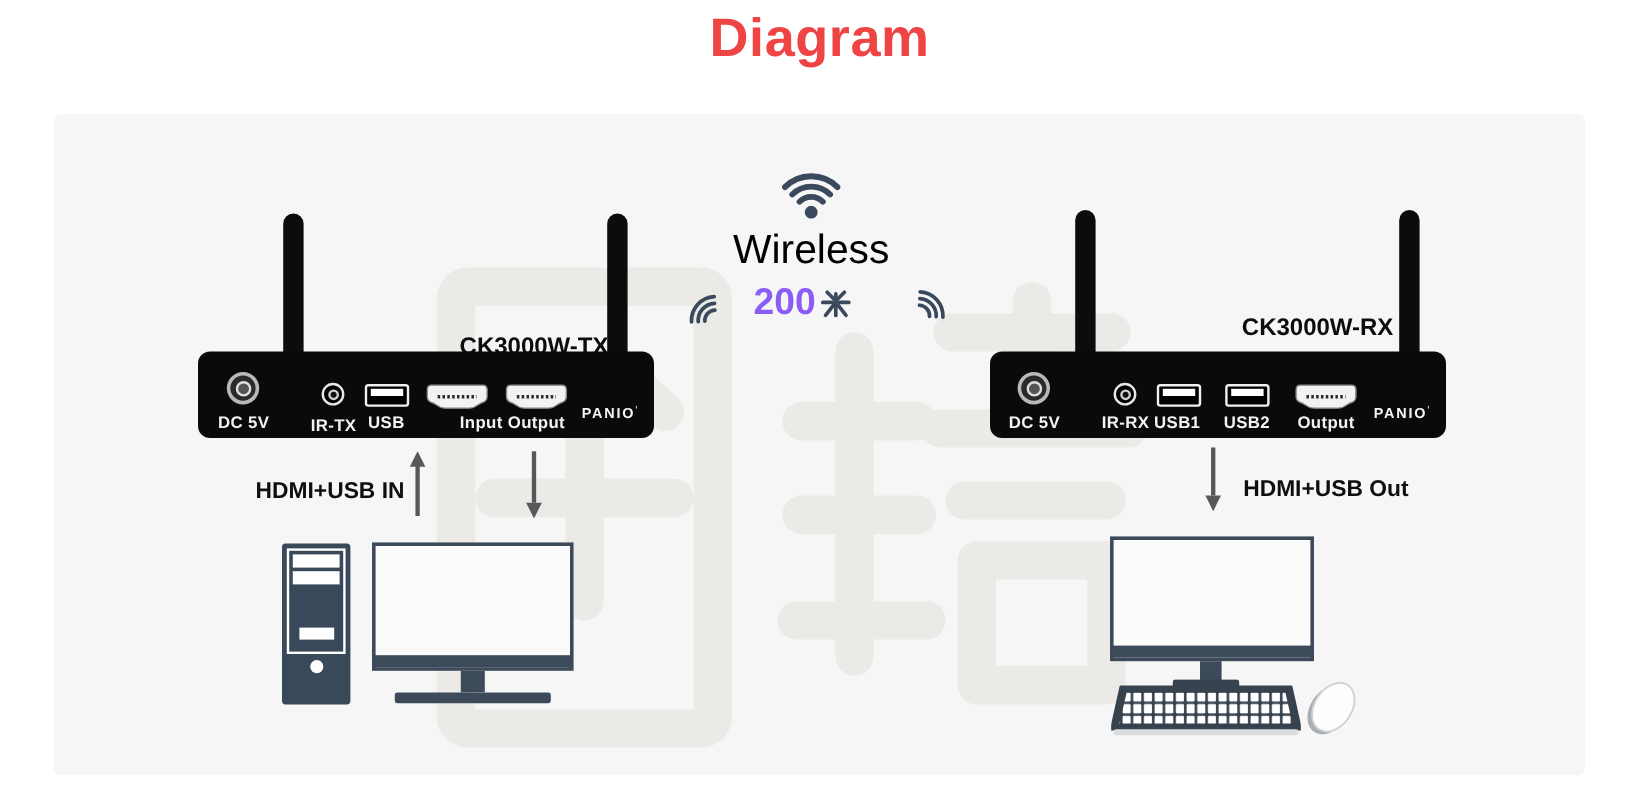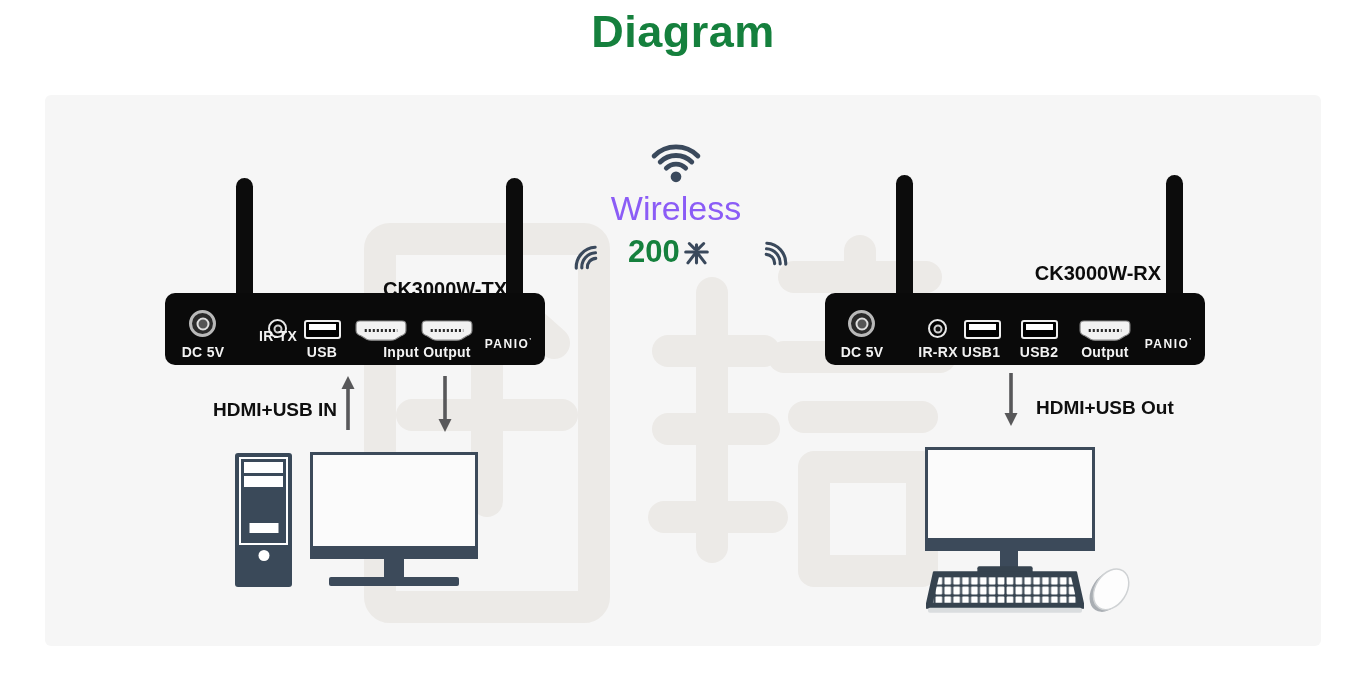--- a/index.html
+++ b/index.html
@@ -1,37 +1,37 @@
 <!DOCTYPE html>
 <html><head>
 <meta charset="utf-8">
 <style>
   * { margin:0; padding:0; box-sizing:border-box; }
   html,body { background:#ffffff; }
   body { font-family:"Liberation Sans", sans-serif; }
   .stage { position:relative; width:1366px; height:673px; background:#ffffff; overflow:hidden; }
 
   .page-title { position:absolute; left:0; top:6px; width:100%; text-align:center;
-    font-size:45px; font-weight:700; color:#15803d; letter-spacing:0.5px; }
+    font-size:45px; font-weight:700; color:#ef4444; letter-spacing:0.5px; }
 
   .panel { position:absolute; left:45px; top:95px; width:1276px; height:551px;
     background:#f6f6f6; border-radius:6px; }
 
   .wm { position:absolute; left:360px; top:215px; width:600px; height:420px; pointer-events:none; }
 
   
   .wifi-main { position:absolute; left:645px; top:129px; width:62px; height:55px; }
   .wireless-word { position:absolute; left:586px; top:189px; width:180px; text-align:center;
-    font-size:34px; color:#8b5cf6; }
+    font-size:34px; color:#000000; }
   .dist-row { position:absolute; left:560px; top:232px; width:246px; height:44px; }
   .sig { position:absolute; width:40px; height:36px; }
   .sig-left  { left:6px; top:8px; transform:rotate(-48deg); }
   .sig-right { left:196px; top:4px; transform:scaleX(-1) rotate(-48deg); }
   .dist-text { position:absolute; left:68px; top:2px; display:flex; align-items:center; gap:3px; }
-  .dist-num { font-size:31px; font-weight:700; color:#15803d; }
+  .dist-num { font-size:31px; font-weight:700; color:#8b5cf6; }
 
   
   .antenna { position:absolute; width:17px; background:#0c0c0c; border-radius:9px 9px 0 0; }
   .device { position:absolute; width:380px; height:72px; background:#0a0a0a; border-radius:10px; }
   .model-label { position:absolute; width:150px; text-align:center; font-size:20px; font-weight:700; color:#0c0c0c; }
 
   .port-label { position:absolute; transform:translateX(-50%); color:#f2f2f2; font-size:14px;
     font-weight:700; white-space:nowrap; letter-spacing:0.3px; }
 
   .dc-jack { position:absolute; width:27px; height:27px; border-radius:50%;
@@ -146,21 +146,21 @@
 
   <div class="device" style="left:165px; top:293px;">
     <div class="dc-jack" style="left:24px; top:17px;">
         <div class="inner"></div>
       </div>
     <div class="port-label" style="left:38px; top:51px;">DC 5V</div>
 
     <div class="ir-jack" style="left:103px; top:26px;">
         <div class="inner"></div>
       </div>
-    <div class="port-label" style="left:113px; top:35px;">IR-TX</div>
+    <div class="port-label" style="left:113px; top:53px;">IR-TX</div>
 
     <div class="usb-port" style="left:139px; top:27px;">
         <div class="tongue"></div>
       </div>
     <div class="port-label" style="left:157px; top:51px;">USB</div>
 
     <svg class="hdmi-port" style="left:189px; top:27px;" viewBox="0 0 54 24">
       <path d="M5,1 H49 Q53,1 53,5 V11 Q53,15 48,16.5 L42,20 Q40,21 37,21 H17 Q14,21 12,20 L6,16.5 Q1,15 1,11 V5 Q1,1 5,1 Z" fill="#f2f2f2" stroke="#8a8a8a" stroke-width="1.2"></path>
       <path d="M10,11 H44" stroke="#2b2b2b" stroke-width="3" stroke-dasharray="2.2,2" fill="none"></path>
     </svg>

